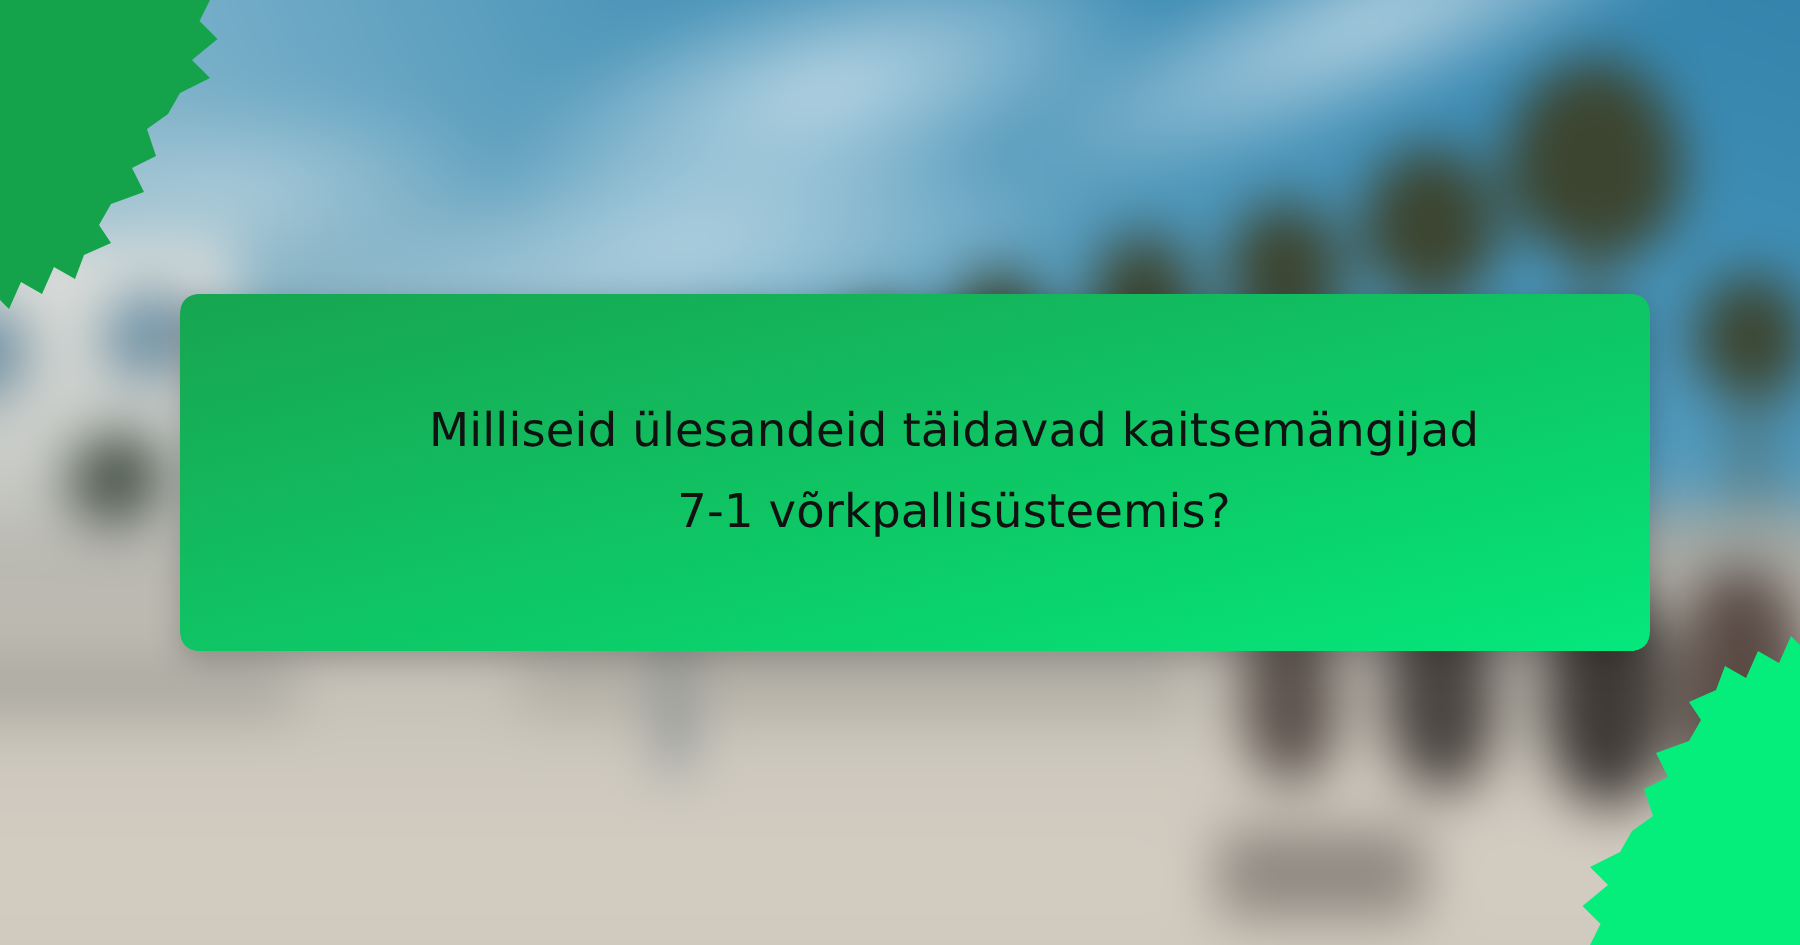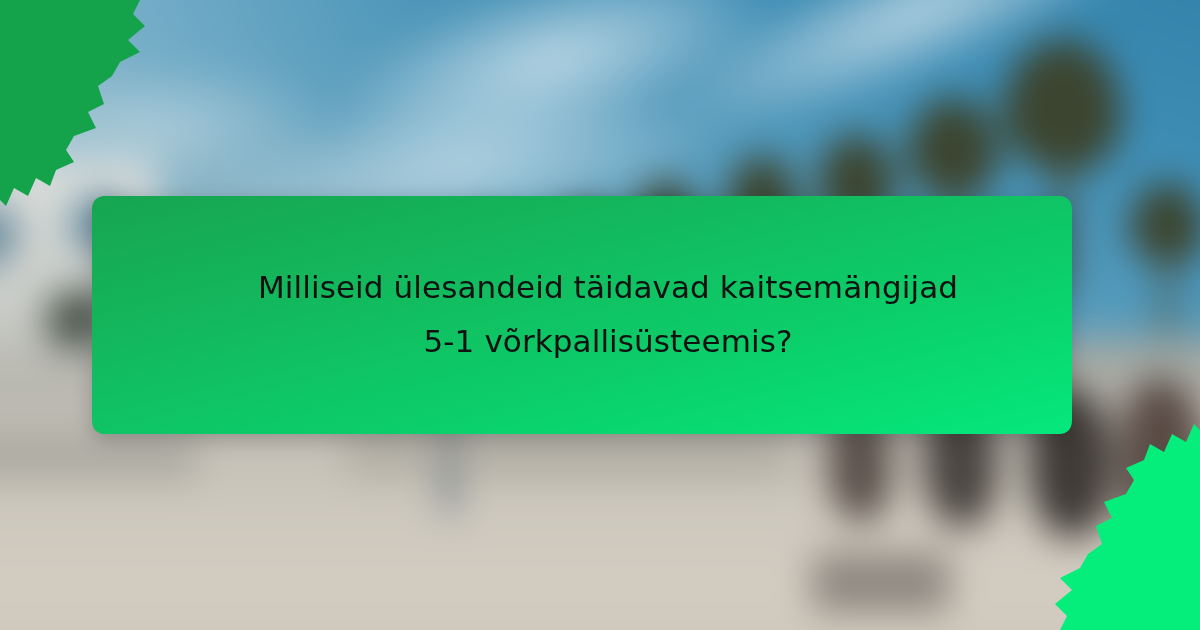--- a/index.html
+++ b/index.html
@@ -82,21 +82,21 @@
   .torn {
     position:absolute;
     pointer-events:none;
   }
   .torn-tl { left:0; top:0; width:210px; height:250px; }
   .torn-br { right:0; bottom:0; width:210px; height:250px; }
 
   
   .ribbon-wrap {
     position:absolute;
-    left:92px; top:196px;
+    left:120px; top:196px;
     width:1032px; height:238px;
     filter:drop-shadow(0 6px 10px rgba(0,0,0,.22));
   }
 
   
   .question {
     position:absolute; inset:0;
     display:flex; flex-direction:column;
     align-items:center; justify-content:center;
     gap:18px;
@@ -228,17 +228,17 @@
           <stop offset="32%" stop-color="#13b85d"></stop>
           <stop offset="66%" stop-color="#0bcf6a"></stop>
           <stop offset="100%" stop-color="#05e87c"></stop>
         </linearGradient>
       </defs>
       <rect x="0" y="0" width="980" height="238" rx="14" ry="14" fill="url(#ribgrad2)" mask="url(#notchmask)"></rect>
     </svg>
 
     <div class="question">
       <div class="line">Milliseid ülesandeid täidavad kaitsemängijad</div>
-      <div class="line">5-1 võrkpallisüsteemis?</div>
+      <div class="line">7-1 võrkpallisüsteemis?</div>
     </div>
   </div>
 
 </div>
 
 </body></html>

